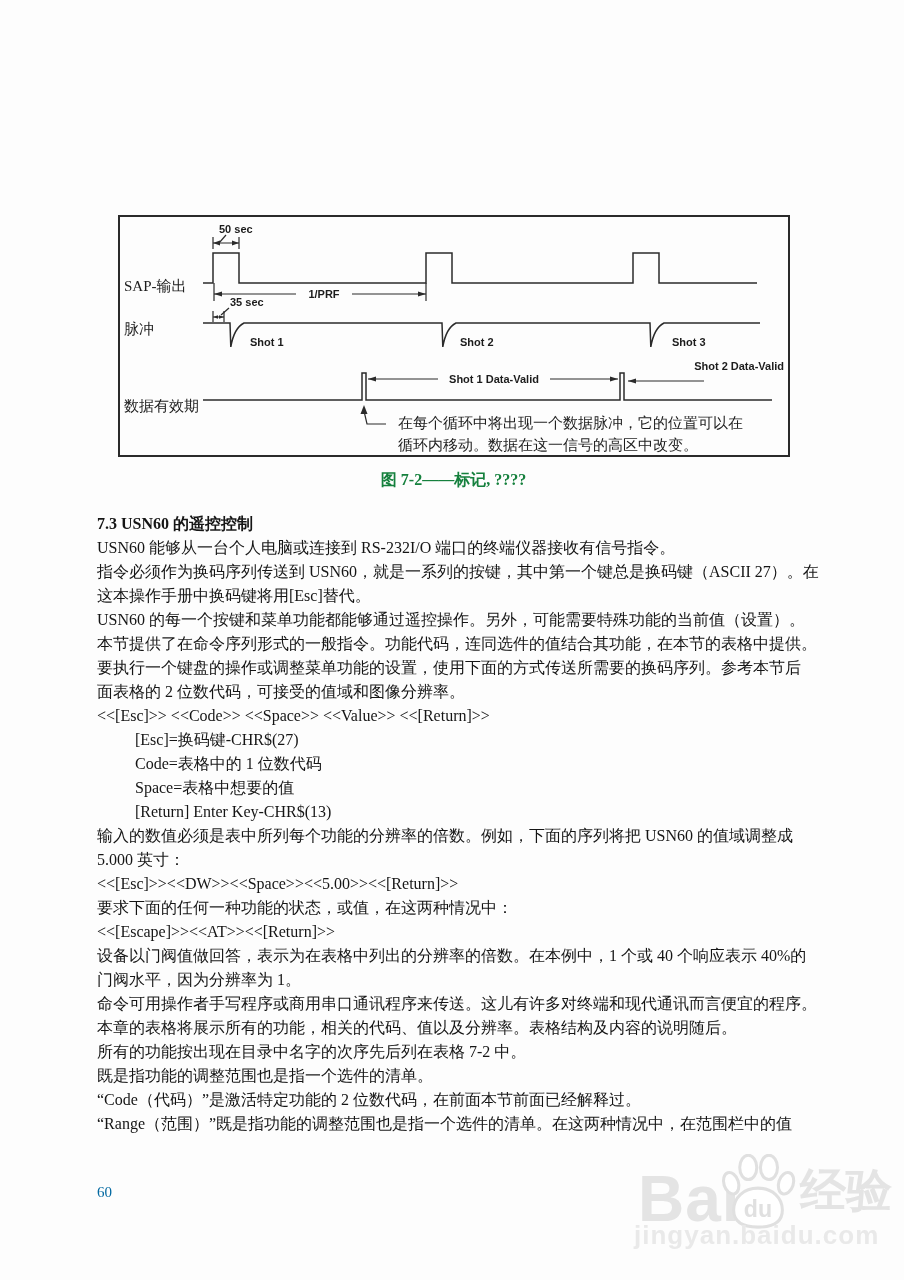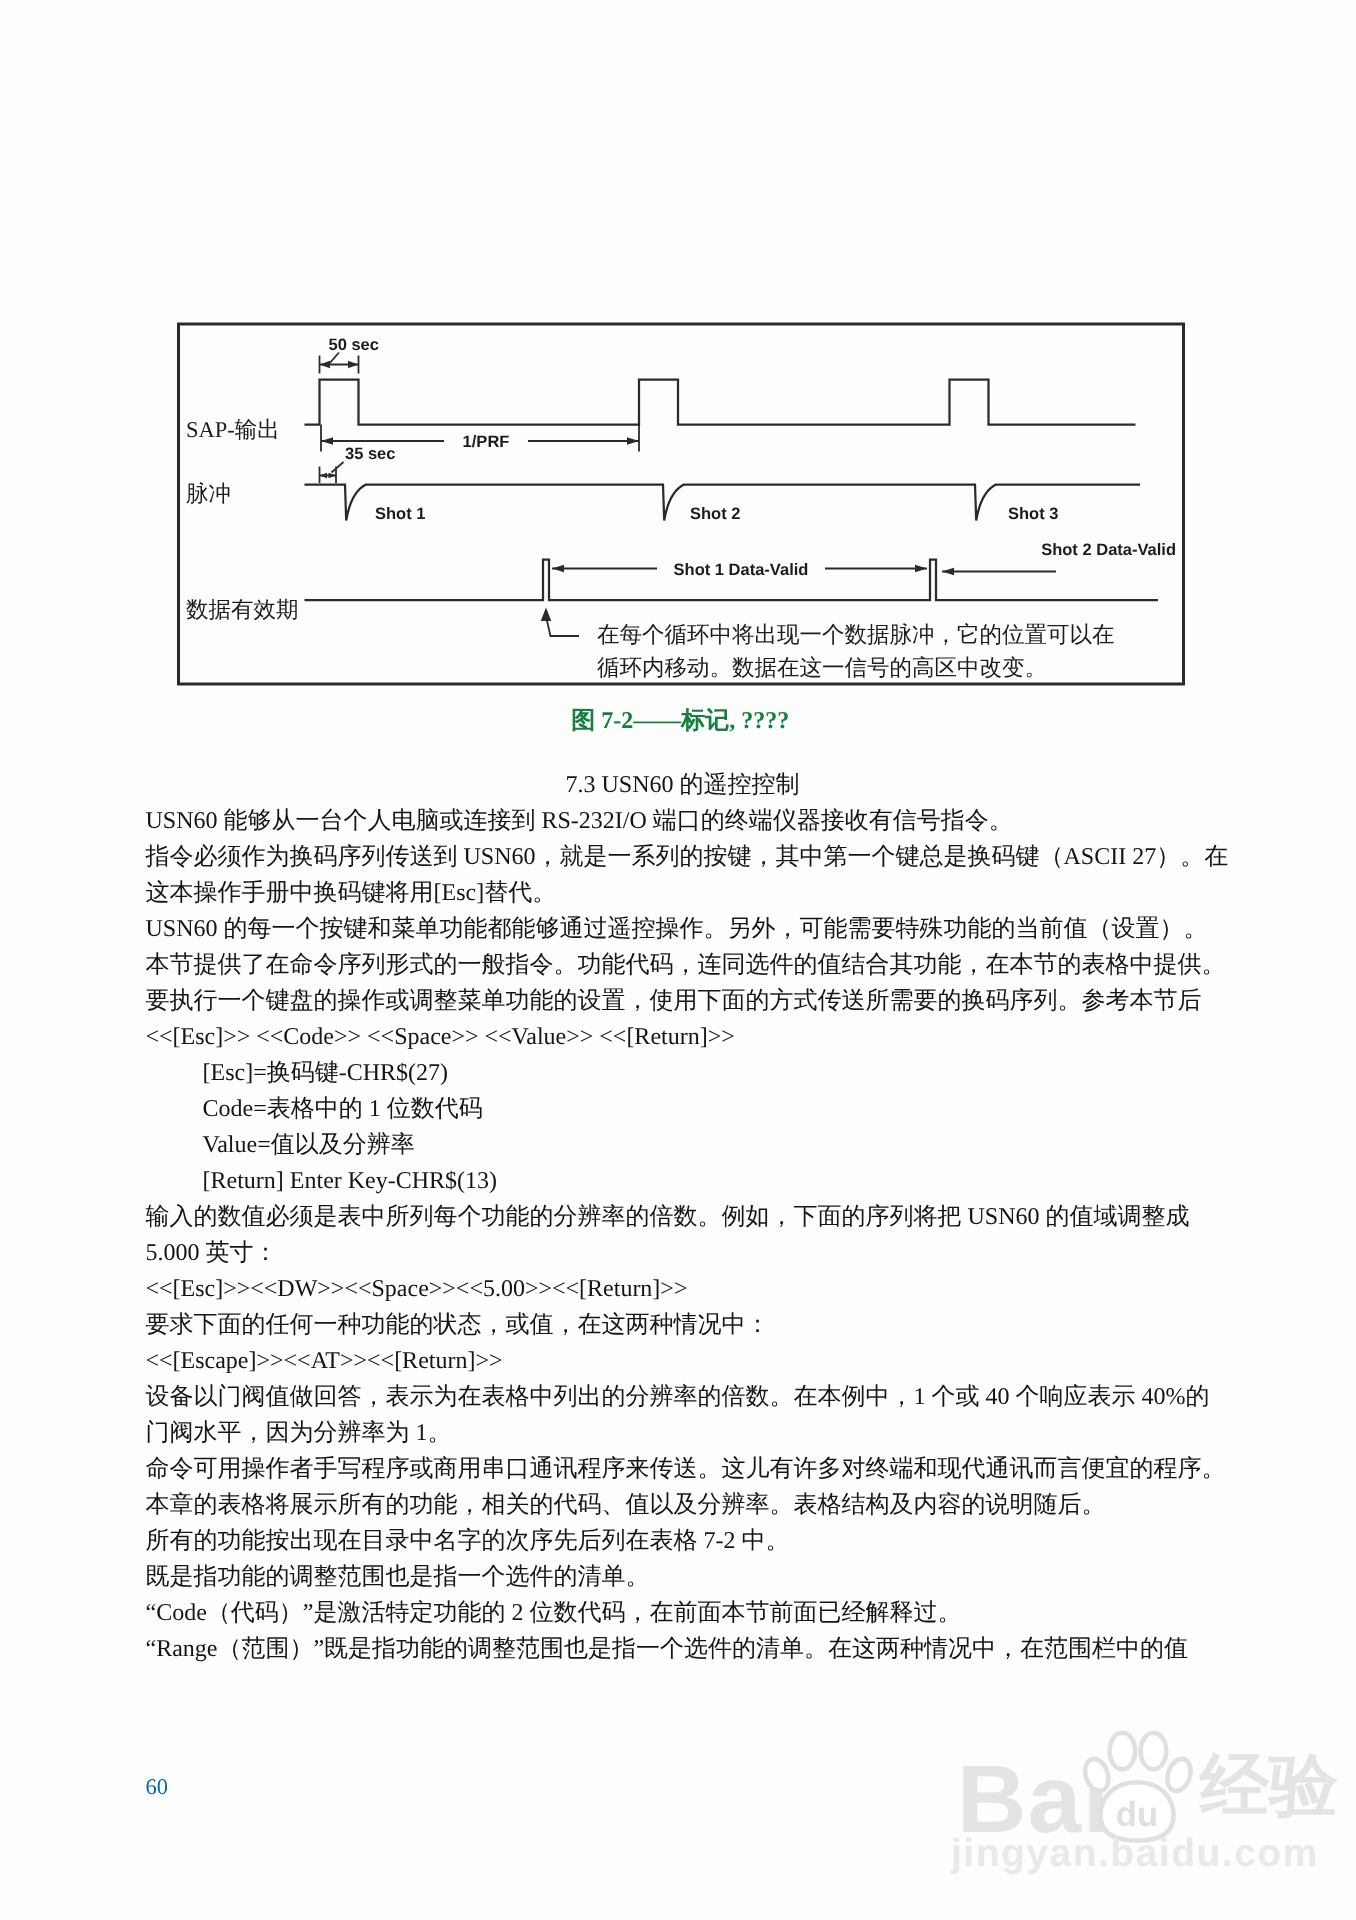--- a/index.html
+++ b/index.html
@@ -30,21 +30,21 @@
     position:absolute; left:97px; top:470px; width:713px;
     text-align:center; font-weight:bold; font-size:16px; color:#15803d;
   }
 
   
   .body-text {
     position:absolute; left:97px; top:512px; width:716px;
     font-size:16px; line-height:24px; color:#151515;
   }
   .body-text p { margin:0; white-space:nowrap; }
-  .heading { font-weight:normal;text-align:center; }
+  .heading { font-weight:bold; }
   .indent { padding-left:38px; }
 
   .page-number {
     position:absolute; left:97px; top:1184px; width:713px;
     text-align:left; font-size:15px; color:#0369a1;
   }
 
   
   .watermark { position:absolute; left:628px; top:1138px; width:276px; height:124px; }
   .wm-bai {
@@ -135,24 +135,25 @@
   <div class="caption">图 7-2——标记, ????</div>
 
   <div class="body-text">
     <p class="heading">7.3 USN60 的遥控控制</p>
     <p class="line">USN60 能够从一台个人电脑或连接到 RS-232I/O 端口的终端仪器接收有信号指令。</p>
     <p class="line">指令必须作为换码序列传送到 USN60，就是一系列的按键，其中第一个键总是换码键（ASCII 27）。在</p>
     <p class="line">这本操作手册中换码键将用[Esc]替代。</p>
     <p class="line">USN60 的每一个按键和菜单功能都能够通过遥控操作。另外，可能需要特殊功能的当前值（设置）。</p>
     <p class="line">本节提供了在命令序列形式的一般指令。功能代码，连同选件的值结合其功能，在本节的表格中提供。</p>
     <p class="line">要执行一个键盘的操作或调整菜单功能的设置，使用下面的方式传送所需要的换码序列。参考本节后</p>
+    <p class="line">面表格的 2 位数代码，可接受的值域和图像分辨率。</p>
     <p class="line">&lt;&lt;[Esc]&gt;&gt; &lt;&lt;Code&gt;&gt; &lt;&lt;Space&gt;&gt; &lt;&lt;Value&gt;&gt; &lt;&lt;[Return]&gt;&gt;</p>
     <p class="line indent">[Esc]=换码键-CHR$(27)</p>
     <p class="line indent">Code=表格中的 1 位数代码</p>
-    <p class="line indent">Value=值以及分辨率</p>
+    <p class="line indent">Space=表格中想要的值</p>
     <p class="line indent">[Return] Enter Key-CHR$(13)</p>
     <p class="line">输入的数值必须是表中所列每个功能的分辨率的倍数。例如，下面的序列将把 USN60 的值域调整成</p>
     <p class="line">5.000 英寸：</p>
     <p class="line">&lt;&lt;[Esc]&gt;&gt;&lt;&lt;DW&gt;&gt;&lt;&lt;Space&gt;&gt;&lt;&lt;5.00&gt;&gt;&lt;&lt;[Return]&gt;&gt;</p>
     <p class="line">要求下面的任何一种功能的状态，或值，在这两种情况中：</p>
     <p class="line">&lt;&lt;[Escape]&gt;&gt;&lt;&lt;AT&gt;&gt;&lt;&lt;[Return]&gt;&gt;</p>
     <p class="line">设备以门阀值做回答，表示为在表格中列出的分辨率的倍数。在本例中，1 个或 40 个响应表示 40%的</p>
     <p class="line">门阀水平，因为分辨率为 1。</p>
     <p class="line">命令可用操作者手写程序或商用串口通讯程序来传送。这儿有许多对终端和现代通讯而言便宜的程序。</p>
     <p class="line">本章的表格将展示所有的功能，相关的代码、值以及分辨率。表格结构及内容的说明随后。</p>

